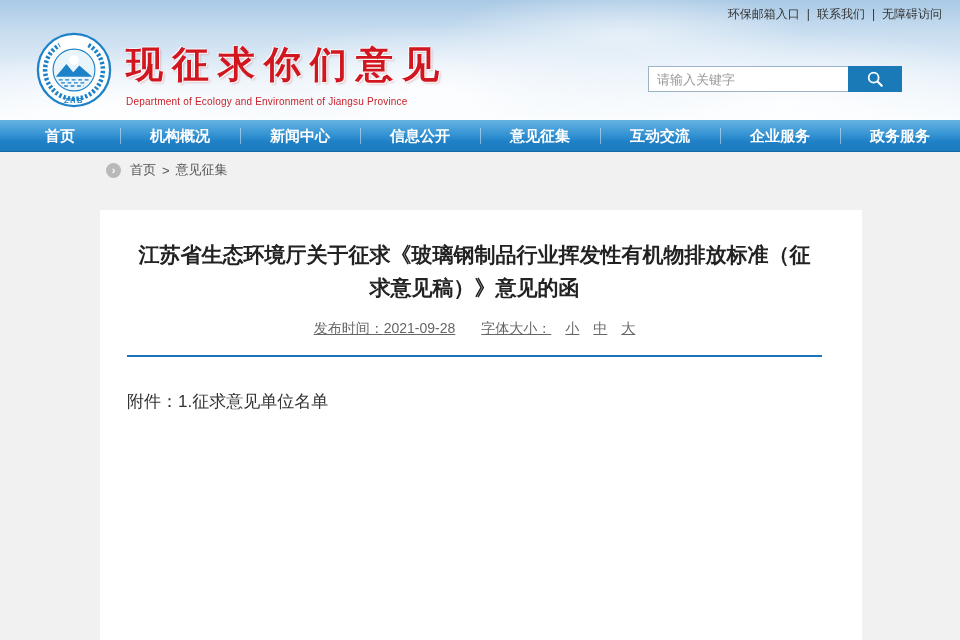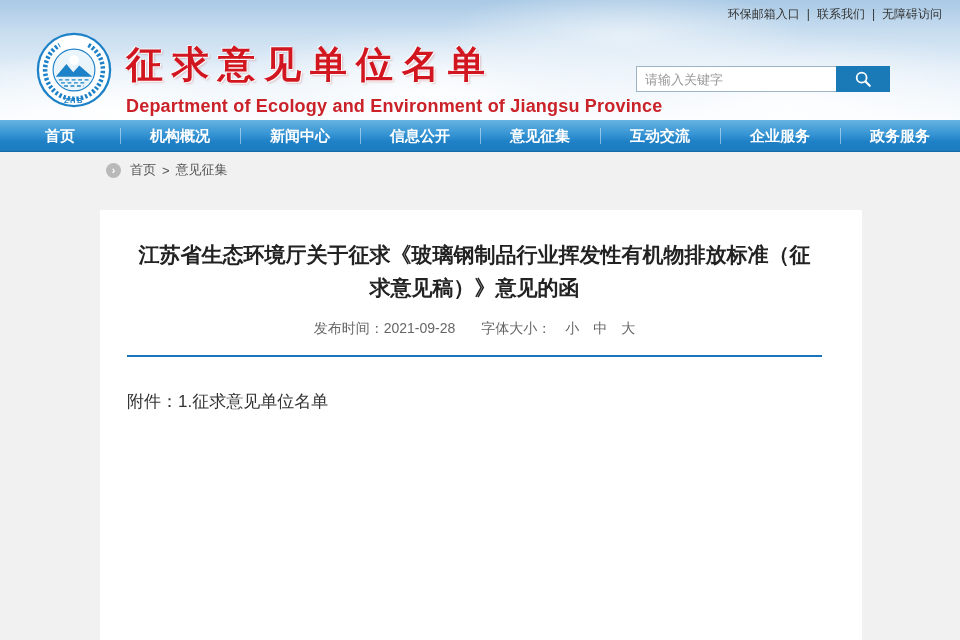--- a/index.html
+++ b/index.html
@@ -23,23 +23,23 @@
   .topbar a{ color:#333; text-decoration:none; cursor:pointer; }
   .topbar .sep{ color:#333; margin:0 7px; }
 
   .logo{ position:absolute; left:36px; top:32px; width:76px; height:76px; cursor:pointer; }
   .brand-text{ position:absolute; left:126px; top:40px; }
   .site-title{
     font-size:37px; font-weight:bold; color:#d2161f; letter-spacing:9px;
     text-shadow:1px 1px 0 rgba(255,255,255,.9), -1px -1px 0 rgba(255,255,255,.7), 2px 2px 2px rgba(180,60,60,.25);
     white-space:nowrap;
   }
-  .site-subtitle{ font-size:18px; font-weight:bold; color:#cb2129; margin-top:6px; letter-spacing:.2px; }
+  .site-subtitle{ font-size:10px; font-weight:normal; color:#cb2129; margin-top:6px; letter-spacing:.2px; }
 
-  .search{ position:absolute; right:70px; top:66px; display:flex; }
+  .search{ position:absolute; right:58px; top:66px; display:flex; }
   .search input{
     width:200px; height:26px; border:1px solid #9db4c6; border-right:none;
     padding:0 8px; font-size:13px; color:#333; outline:none; background:#fff;
   }
   .search input::placeholder{ color:#999; }
   .search button{
     width:54px; height:26px; border:none; background:#1a7ab8; cursor:pointer;
     display:flex; align-items:center; justify-content:center;
   }
 
@@ -73,21 +73,21 @@
   
   .card{
     width:762px; margin-left:100px; background:#fff; height:440px;
     padding:28px 40px 0 27px;
     margin-top:22px;
   }
   .art-title{
     font-size:21px; font-weight:bold; color:#222; text-align:center;
     line-height:33px; padding:0 10px;
   }
-  .art-meta{ text-align:center; font-size:14px; color:#666; margin-top:16px; }
+  .art-meta{ text-align:center; font-size:14px; color:#666; margin-top:16px;text-decoration:underline; }
   .art-meta .gap{ display:inline-block; width:26px; }
   .fs-opt{ cursor:pointer; margin-left:14px; color:#666; }
   .divider{ height:2px; background:#1b75bb; margin-top:17px; }
 
   .art-body{ font-size:17px; color:#333; line-height:38px; margin-top:20px; }
   .para{ text-indent:2em; text-align:justify; margin-top:8px; }
   .attach-row{ margin-top:26px; }
   .attach-first{ cursor:pointer;text-align:center; }
 </style>
 </head>
@@ -105,21 +105,21 @@
       <path d="M69,17.1 A38,38 0 1 1 31,17.1" fill="none" stroke="#1e82c8" stroke-width="6" stroke-dasharray="3.2,2.6"></path>
       <circle cx="50" cy="50" r="27.5" fill="#eaf4fb" stroke="#1e82c8" stroke-width="1.5"></circle>
       <circle cx="50" cy="37" r="6.5" fill="#ffffff"></circle>
       <path d="M26,59 L40,42 L49,53 L57,44 L74,59 Z" fill="#1e82c8"></path>
       <path d="M30,63 H70 M33,67 H67 M37,71 H63" stroke="#1e82c8" stroke-width="1.8" stroke-dasharray="5,3.5"></path>
       <text x="50" y="93" font-size="10" font-weight="bold" fill="#1e82c8" text-anchor="middle" letter-spacing="2">ZHB</text>
     </svg>
   </div>
 
   <div class="brand-text">
-    <div class="site-title">征求意见单位名单</div>
+    <div class="site-title">现征求你们意见</div>
     <div class="site-subtitle">Department of Ecology and Environment of Jiangsu Province</div>
   </div>
 
   <div class="search">
     <input type="text" placeholder="请输入关键字" style="">
     <button>
       <svg width="18" height="18" viewBox="0 0 20 20">
         <circle cx="8.5" cy="8.5" r="5.5" fill="none" stroke="#ffffff" stroke-width="2"></circle>
         <line x1="12.8" y1="12.8" x2="17.5" y2="17.5" stroke="#ffffff" stroke-width="2.4" stroke-linecap="round"></line>
       </svg>

